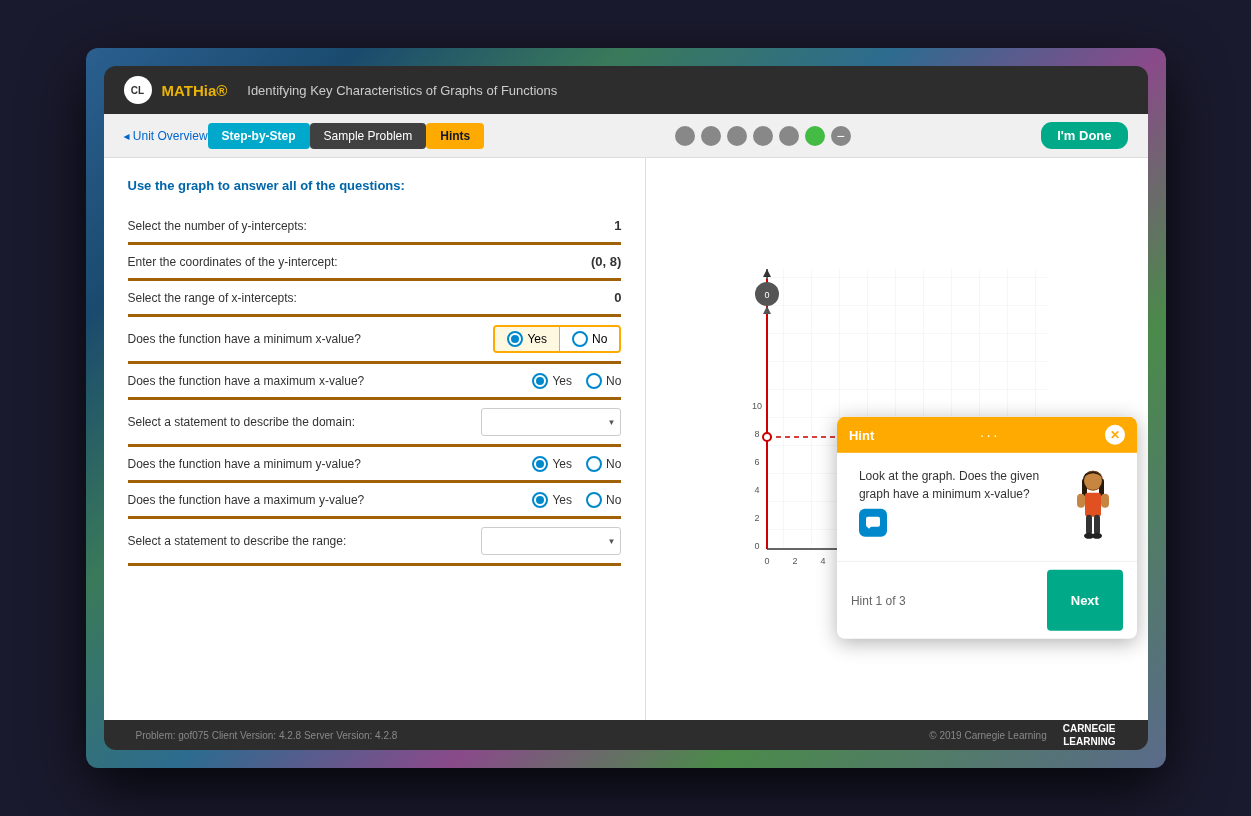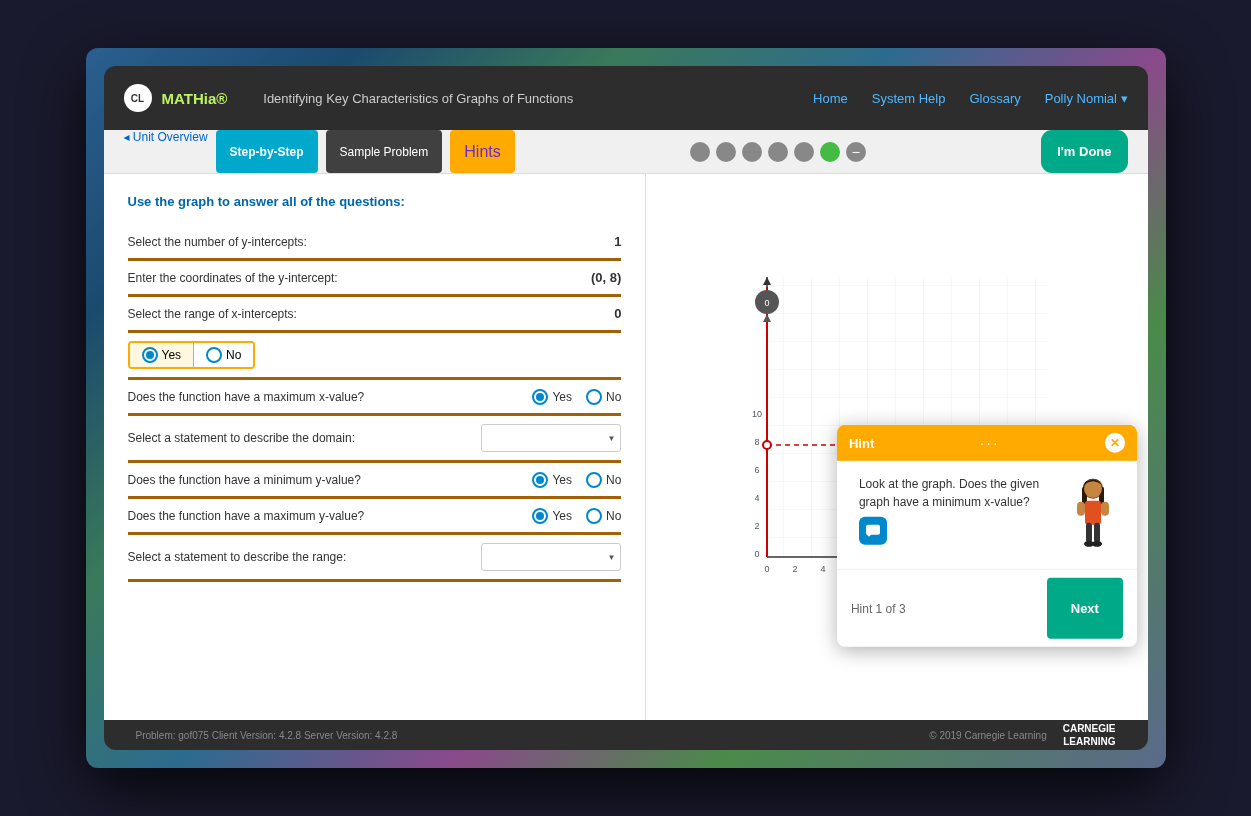--- a/index.html
+++ b/index.html
@@ -30,21 +30,21 @@
       background: #e8e8e8;
       border-radius: 12px;
       overflow: hidden;
       display: flex;
       flex-direction: column;
     }
 
     
     .top-nav {
       background: #2d2d2d;
-      height: 64px;
+      height: 48px;
       display: flex;
       align-items: center;
       padding: 0 20px;
       flex-shrink: 0;
     }
 
     .cl-logo {
       width: 28px;
       height: 28px;
       background: #fff;
@@ -53,24 +53,24 @@
       align-items: center;
       justify-content: center;
       font-size: 10px;
       font-weight: bold;
       color: #333;
       margin-right: 10px;
       flex-shrink: 0;
     }
 
     .app-title {
-      color: #bef264;
+      color: #eab308;
       font-size: 15px;
       font-weight: bold;
-      margin-right: 36px;
+      margin-right: 20px;
     }
 
     .lesson-title {
       color: #ccc;
       font-size: 13px;
       flex: 1;
     }
 
     .nav-links {
       display: flex;
@@ -92,22 +92,23 @@
       display: flex;
       align-items: center;
       gap: 4px;
     }
 
     
     .sub-nav {
       background: #f0f0f0;
       height: 44px;
       display: flex;
+      align-items: center;
       padding: 0 20px;
-      gap: 8px;
+      gap: 0;
       border-bottom: 1px solid #ddd;
       flex-shrink: 0;
     }
 
     .unit-overview-link {
       color: #0066cc;
       font-size: 12px;
       cursor: pointer;
     }
 
@@ -127,27 +128,27 @@
       color: #fff;
       border: none;
       padding: 6px 14px;
       border-radius: 4px;
       font-size: 12px;
       cursor: pointer;
     }
 
     .btn-hints {
       background: #ffaa00;
-      color: #6d28d9;
+      color: #0f172a;
       border: none;
       padding: 6px 14px;
       border-radius: 4px;
-      font-size: 16px;
-      cursor: pointer;
-      font-weight: normal;
+      font-size: 12px;
+      cursor: pointer;
+      font-weight: bold;
     }
 
     .progress-dots {
       flex: 1;
       display: flex;
       justify-content: center;
       align-items: center;
       gap: 6px;
     }
 
@@ -497,29 +498,20 @@
   <div class="tablet-screen">
     <div class="bg-decoration"></div>
     <div class="app-wrapper">
 
       <div class="top-nav">
         <div class="cl-logo">
           <span>CL</span>
         </div>
         <div class="app-title">MATHia®</div>
         <div class="lesson-title">Identifying Key Characteristics of Graphs of Functions</div>
-        <div class="nav-links">
-          <a class="nav-link">Home</a>
-          <a class="nav-link">System Help</a>
-          <a class="nav-link">Glossary</a>
-          <div class="user-menu">
-            <span>Polly Nomial</span>
-            <span>▾</span>
-          </div>
-        </div>
       </div>
 
       <div class="sub-nav">
         <a class="unit-overview-link">◂ Unit Overview</a>
         <button class="btn-step">Step-by-Step</button>
         <button class="btn-sample">Sample Problem</button>
         <button class="btn-hints">Hints</button>
         <div class="progress-dots">
           <div class="dot filled"></div>
           <div class="dot filled"></div>
@@ -546,20 +538,21 @@
             <span class="question-label">Enter the coordinates of the y-intercept:</span>
             <span class="answer-value">(0, 8)</span>
           </div>
 
           <div class="question-row">
             <span class="question-label">Select the range of x-intercepts:</span>
             <span class="answer-value">0</span>
           </div>
 
           <div class="question-row">
+            <span class="question-label">Does the function have a minimum x-value?</span>
             <div class="yes-no-group">
               <div class="yes-btn">
                 <div class="radio-circle selected"></div>
                 <span>Yes</span>
               </div>
               <div class="no-btn">
                 <div class="radio-circle"></div>
                 <span>No</span>
               </div>
             </div>

